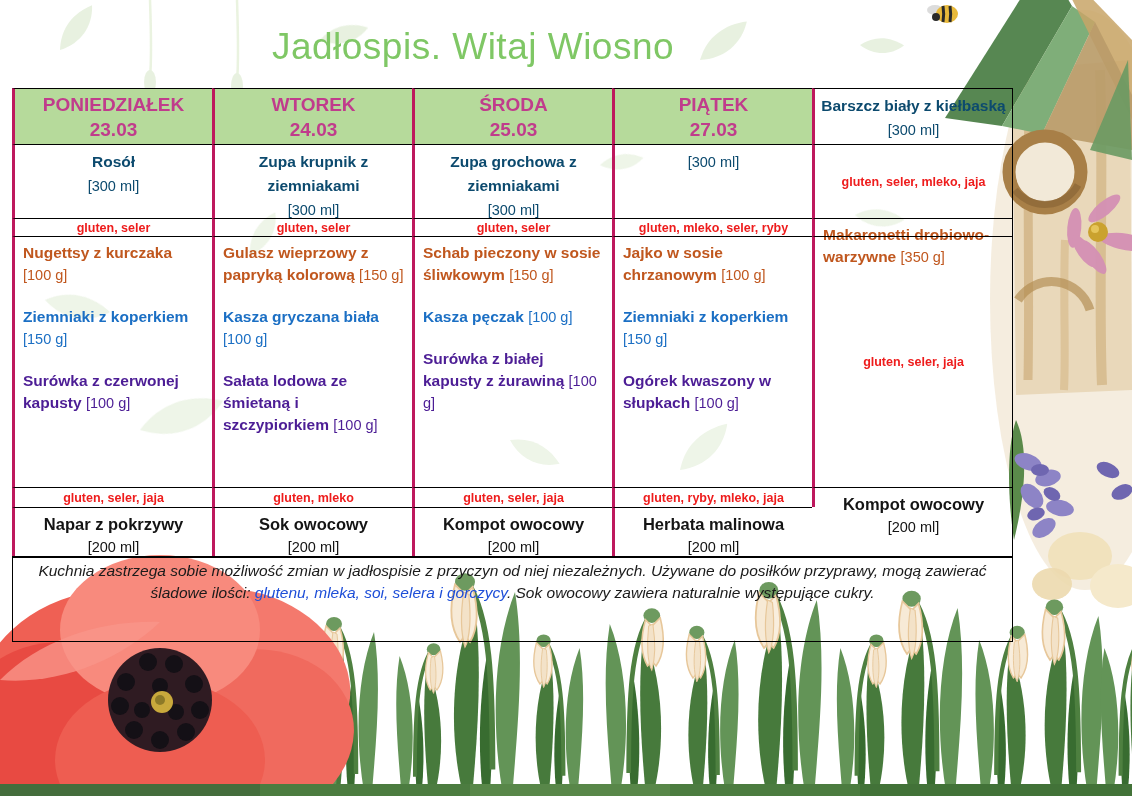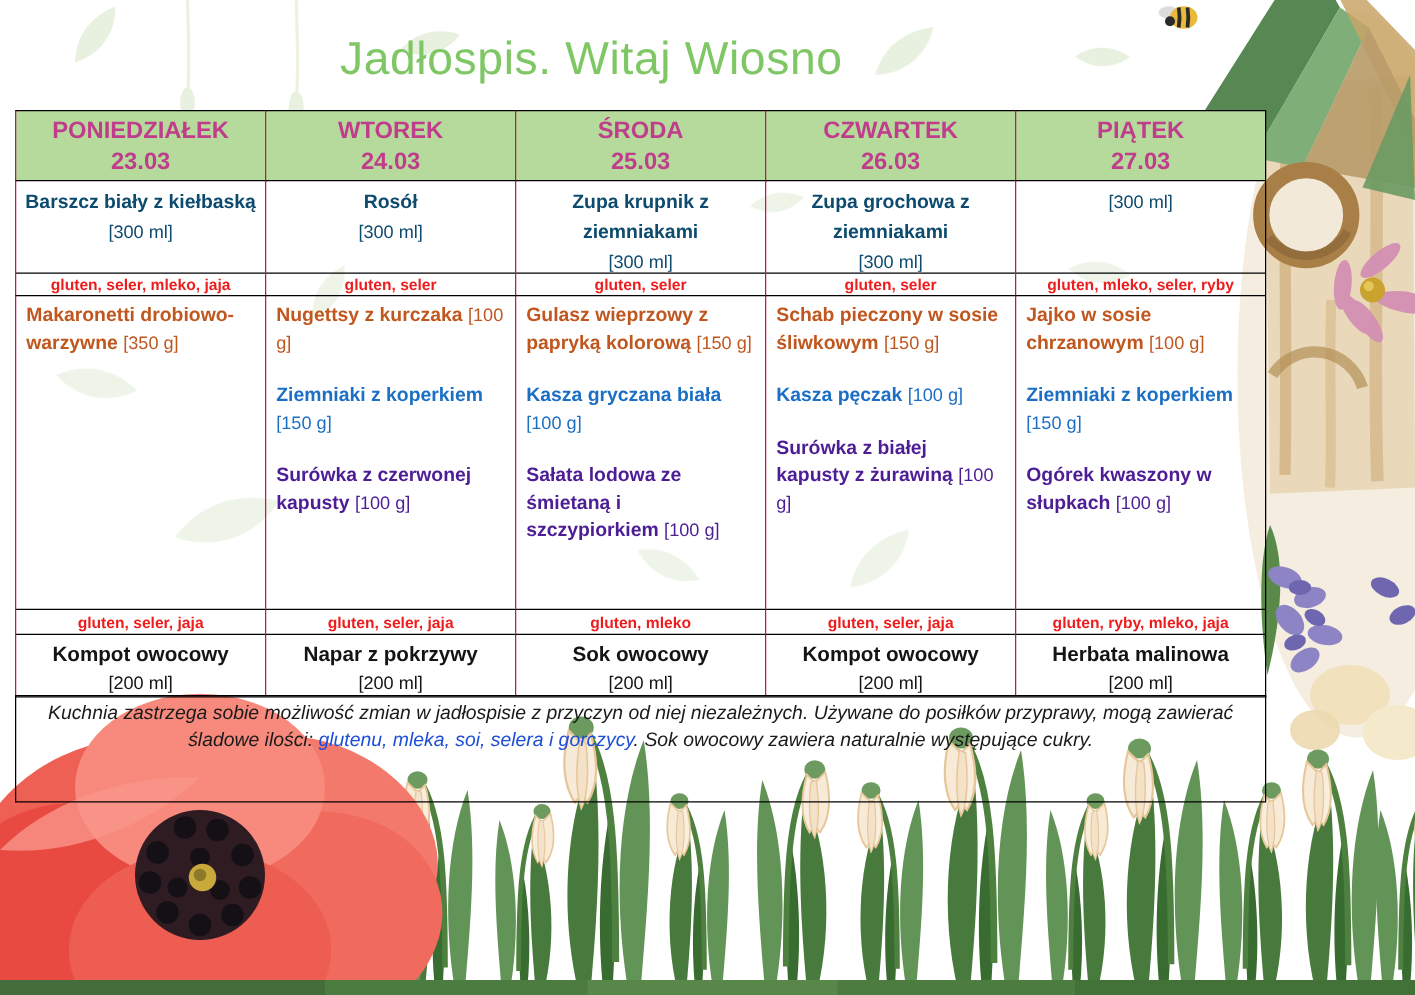--- a/index.html
+++ b/index.html
@@ -14,21 +14,21 @@
     position:absolute;left:0;top:26px;width:946px;text-align:center;
     font-size:37px;font-weight:400;color:#7fc765;letter-spacing:.5px;
   }
 
   .menu{
     position:absolute;left:12px;top:88px;width:1000px;
     display:grid;grid-template-columns:repeat(5,200px);
     grid-template-rows:56px 74px 18px 251px 20px 50px;
     border-right:1px solid #000;border-bottom:1px solid #000;
   }
-  .cell{border-left:1px solid #be185d;border-top:1px solid #000;box-sizing:border-box;background:transparent;}
+  .cell{border-left:3px solid #be185d;border-top:1px solid #000;box-sizing:border-box;background:transparent;}
   .cell.head{
     background:#b6da9b;display:flex;flex-direction:column;align-items:center;justify-content:center;
     color:#c03c8c;font-weight:700;font-size:19px;line-height:25px;text-align:center;
   }
   .cell.soup{
     text-align:center;color:#0c4a6e;padding-top:5px;
     font-size:15.5px;line-height:24px;
   }
   .soup-name{font-weight:700;display:block;}
   .soup-portion{font-weight:400;font-size:14.5px;display:block;}
@@ -225,24 +225,20 @@
     </div>
     <div class="cell head">
       <span>WTOREK</span>
       <span>24.03</span>
     </div>
     <div class="cell head">
       <span>ŚRODA</span>
       <span>25.03</span>
     </div>
     <div class="cell head">
-      <span>CZWARTEK</span>
-      <span>26.03</span>
-    </div>
-    <div class="cell head">
       <span>PIĄTEK</span>
       <span>27.03</span>
     </div>
 
     <div class="cell soup">
       <span class="soup-name">Barszcz biały z kiełbaską</span>
       <span class="soup-portion">[300 ml]</span>
     </div>
     <div class="cell soup">
       <span class="soup-name">Rosół</span>

